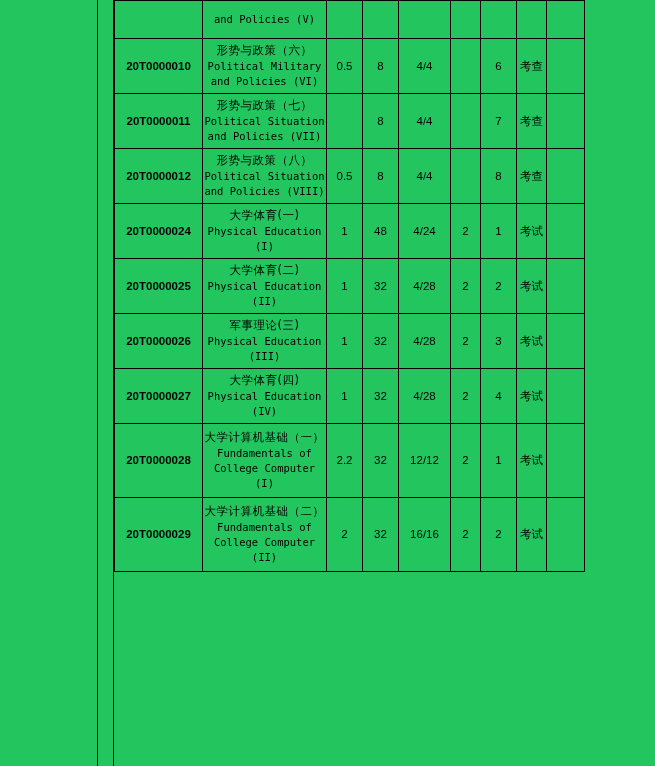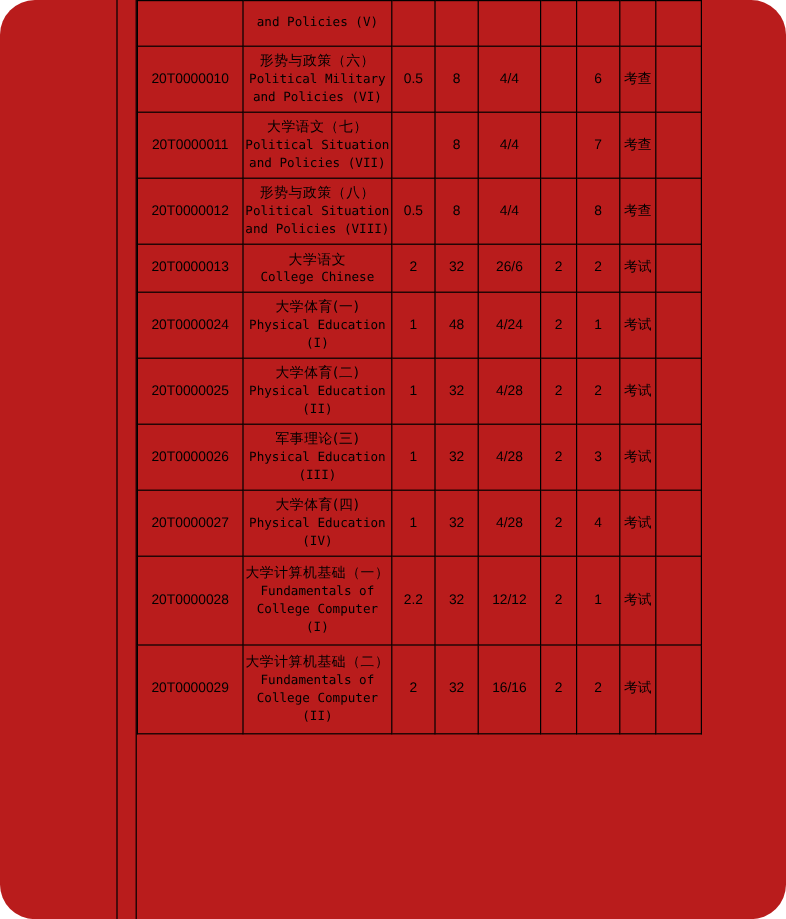--- a/index.html
+++ b/index.html
@@ -11,22 +11,21 @@
     width: 655px;
     height: 766px;
     font-family: "Liberation Sans", sans-serif;
     color: #000000;
     overflow: hidden;
   }
   .page {
     position: relative;
     width: 655px;
     height: 766px;
-    background: #b91c1c;
-    border-radius: 29px;
+    background: #22c55e;
   }
   table.course-table {
     border-collapse: collapse;
     table-layout: fixed;
     margin-left: 114px;
     margin-top: 0;
     width: 458px;
   }
   table.course-table td {
     border: 1px solid #000000;
@@ -64,20 +63,21 @@
     letter-spacing: 0.5px;
   }
   .en {
     font-family: "DejaVu Sans Mono", monospace;
     font-size: 10.5px;
     letter-spacing: 0;
   }
   .code {
     font-family: "DejaVu Sans Mono", monospace;
     font-size: 10.5px;
+    font-weight: bold;
   }
   .num {
     font-family: "DejaVu Sans Mono", monospace;
     font-size: 10.5px;
   }
   .exam {
     font-family: "DejaVu Sans", sans-serif;
     font-size: 11px;
     line-height: 1.25;
   }
@@ -136,21 +136,21 @@
         <td class="num">6</td>
         <td class="exam">
             <span>考查</span>
           </td>
         <td></td>
       </tr>
 
       <tr style="height:55px">
         <td class="code">20T0000011</td>
         <td class="name-cell">
-          <span class="cn">大学语文（七）</span>
+          <span class="cn">形势与政策（七）</span>
           <span class="en">Political Situation and Policies (VII)</span>
         </td>
         <td class="num"></td>
         <td class="num">8</td>
         <td class="num">4/4</td>
         <td class="num"></td>
         <td class="num">7</td>
         <td class="exam">
             <span>考查</span>
           </td>
@@ -167,36 +167,20 @@
         <td class="num">8</td>
         <td class="num">4/4</td>
         <td class="num"></td>
         <td class="num">8</td>
         <td class="exam">
             <span>考查</span>
           </td>
         <td></td>
       </tr>
 
-      <tr style="height:40px">
-        <td class="code">20T0000013</td>
-        <td class="name-cell">
-          <span class="cn">大学语文</span>
-          <span class="en">College Chinese</span>
-        </td>
-        <td class="num">2</td>
-        <td class="num">32</td>
-        <td class="num">26/6</td>
-        <td class="num">2</td>
-        <td class="num">2</td>
-        <td class="exam">
-            <span>考试</span>
-          </td>
-        <td></td>
-      </tr>
 
 
       <tr style="height:55px">
         <td class="code">20T0000024</td>
         <td class="name-cell">
           <span class="cn">大学体育(一)</span>
           <span class="en">Physical Education (I)</span>
         </td>
         <td class="num">1</td>
         <td class="num">48</td>

